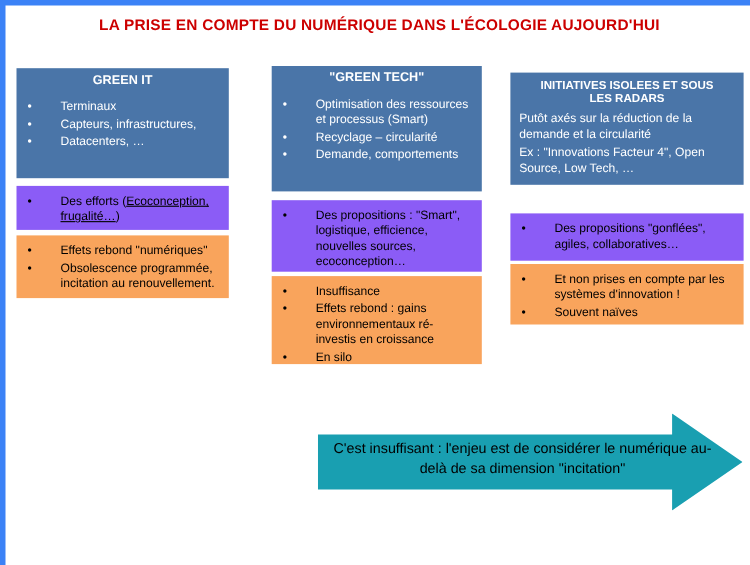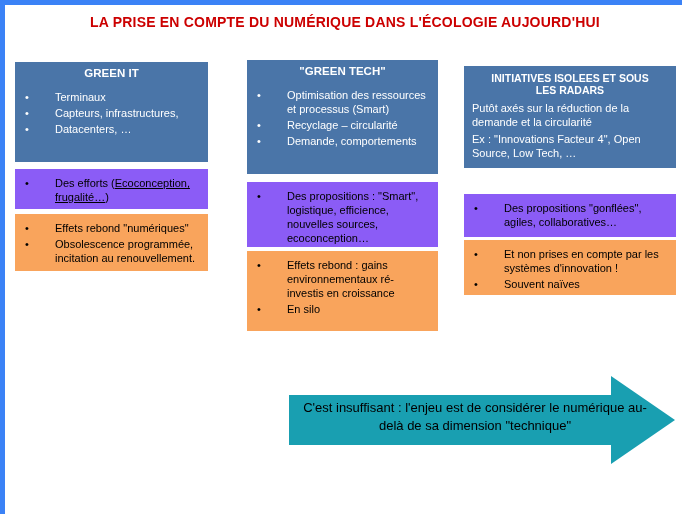--- a/index.html
+++ b/index.html
@@ -77,20 +77,21 @@
   </div>
 
   <div class="box yellow" style="left:242px; top:177px; width:191px; height:65px;">
     <ul class="bullets">
       <li>Des propositions : "Smart", logistique, efficience, nouvelles sources, ecoconception…</li>
     </ul>
   </div>
 
   <div class="box orange" style="left:242px; top:246px; width:191px; height:80px;">
     <ul class="bullets">
+      <li>Insuffisance</li>
       <li>Effets rebond : gains environnementaux ré-investis en croissance</li>
       <li>En silo</li>
     </ul>
   </div>
 
   <div class="box blue" style="left:459px; top:61px; width:212px; height:102px;">
     <div class="box-header small">INITIATIVES ISOLEES ET SOUS LES RADARS</div>
     <div class="paras">
       <p>Putôt axés sur la réduction de la demande et la circularité</p>
       <p>Ex : "Innovations Facteur 4", Open Source, Low Tech, …</p>
@@ -108,15 +109,15 @@
       <li>Et non prises en compte par les systèmes d'innovation !</li>
       <li>Souvent naïves</li>
     </ul>
   </div>
 
   <div class="arrow-wrap">
     <svg width="386" height="88" viewBox="0 0 386 88" aria-hidden="true">
       <polygon points="0,19 322,19 322,0 386,44 322,88 322,69 0,69" fill="#199fb1"></polygon>
     </svg>
   </div>
-  <div class="arrow-text">C'est insuffisant : l'enjeu est de considérer le numérique au-delà de sa dimension "technique"</div>
+  <div class="arrow-text">C'est insuffisant : l'enjeu est de considérer le numérique au-delà de sa dimension "incitation"</div>
 
 </div>
 
 </body></html>

